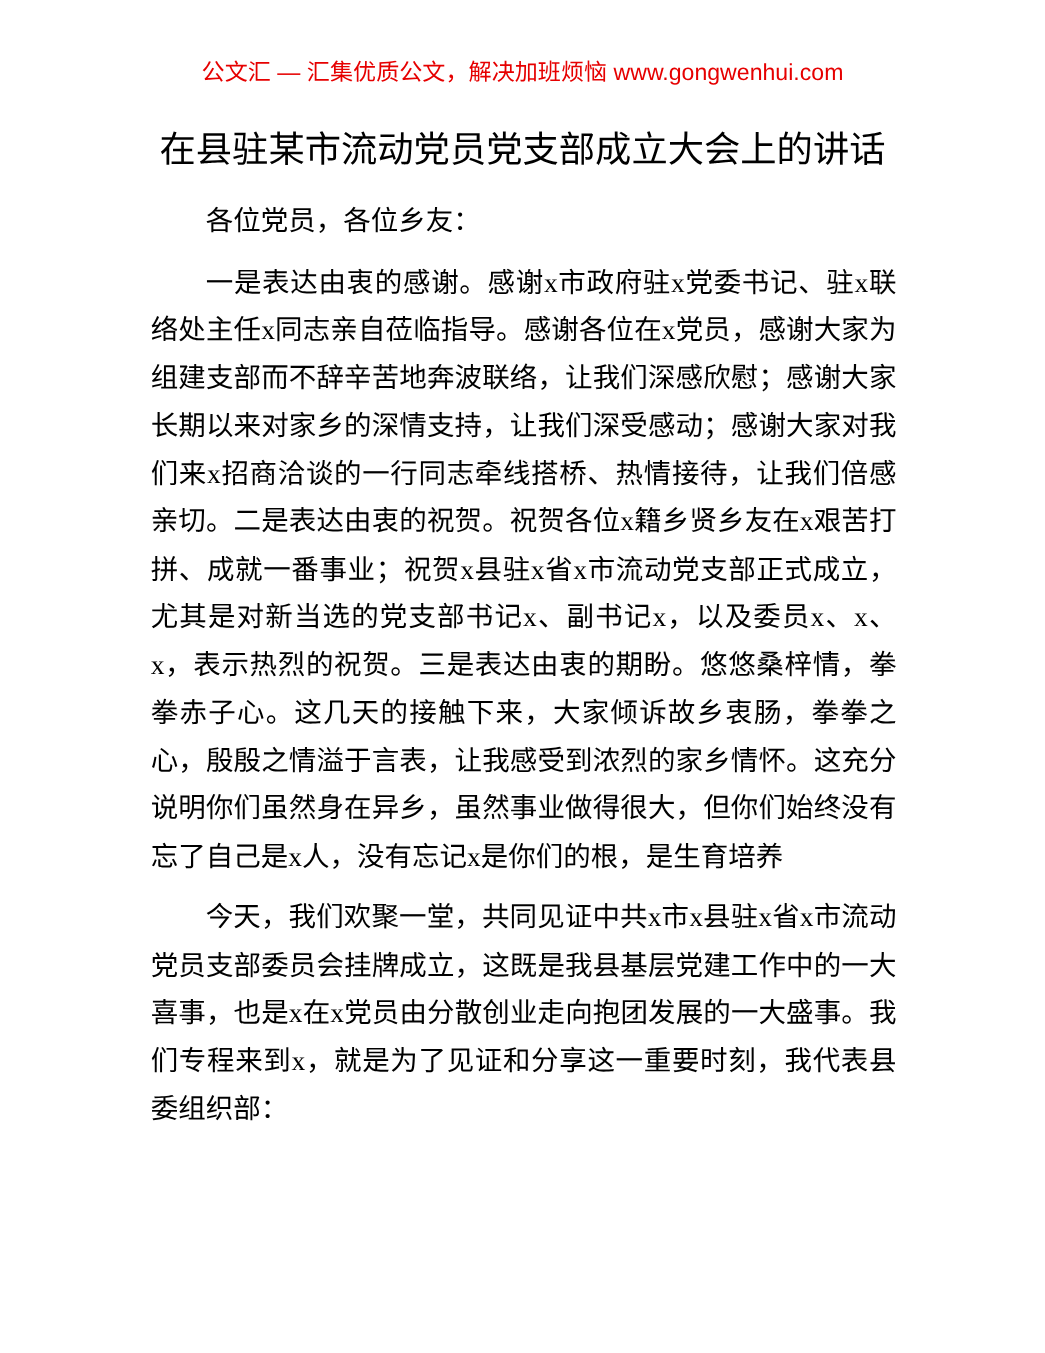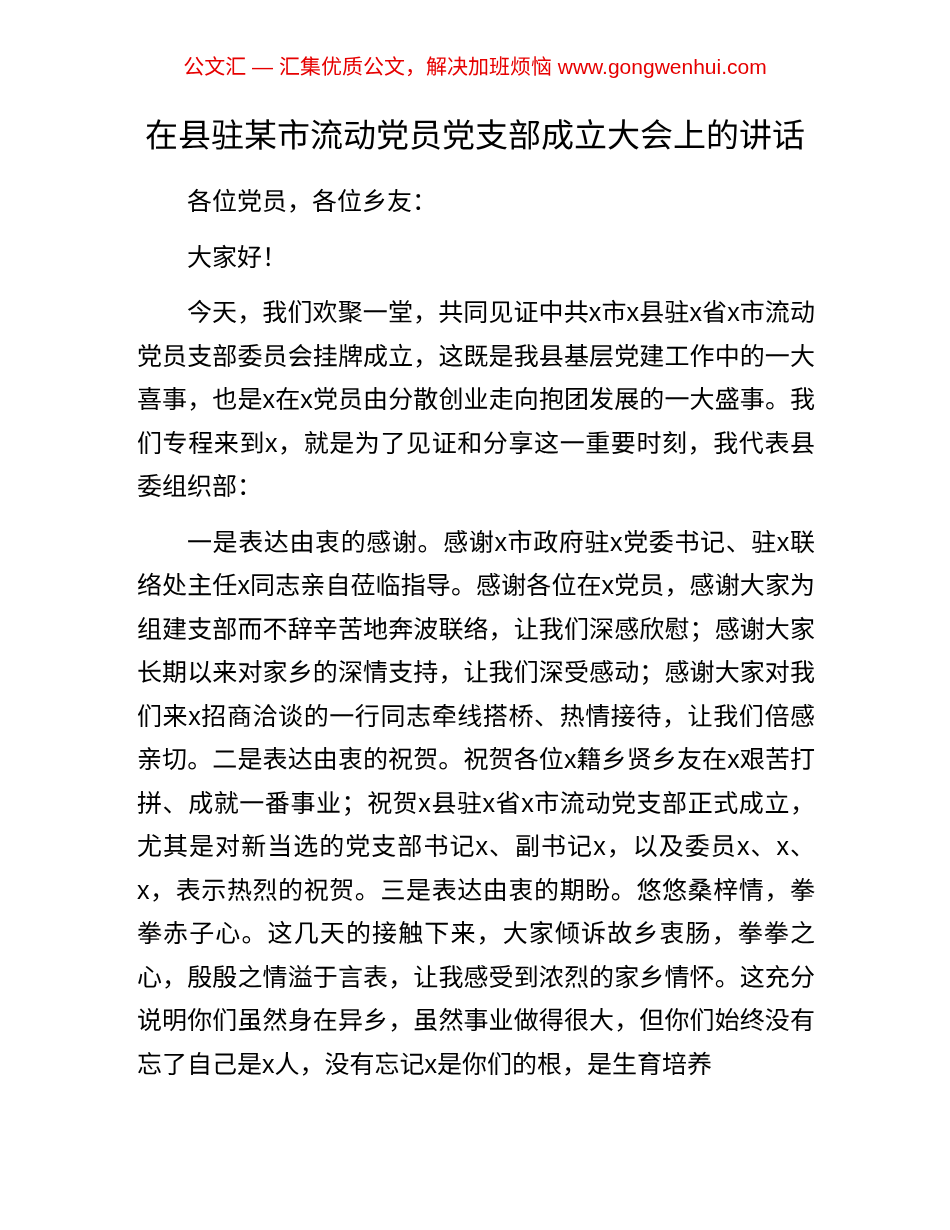--- a/index.html
+++ b/index.html
@@ -38,20 +38,21 @@
     margin: 33px 60px 0 60px;
     text-align: center;
     font-size: 33px;
     line-height: 46px;
     font-weight: 400;
     color: var(--text);
     white-space: nowrap;
   }
   .content {
     margin: 21px 135px 0 137px; 
+    font-family: Liberation Serif, serif;
   }
   .content p {
     margin: 0 0 12px 0;
     font-size: 25px;
     line-height: 43.5px;
     text-align: justify;
     text-indent: 2em;
     color: var(--text);
     letter-spacing: 0;
     word-break: break-all;
@@ -61,18 +62,17 @@
 <body>
 
 <div class="page">
 
   <div class="watermark">公文汇 — 汇集优质公文，解决加班烦恼 www.gongwenhui.com</div>
 
   <h1 class="doc-title">在县驻某市流动党员党支部成立大会上的讲话</h1>
 
   <div class="content">
     <p>各位党员，各位乡友：</p>
-    <p>大家好！</p>
+    <p>一是表达由衷的感谢。感谢x市政府驻x党委书记、驻x联络处主任x同志亲自莅临指导。感谢各位在x党员，感谢大家为组建支部而不辞辛苦地奔波联络，让我们深感欣慰；感谢大家长期以来对家乡的深情支持，让我们深受感动；感谢大家对我们来x招商洽谈的一行同志牵线搭桥、热情接待，让我们倍感亲切。二是表达由衷的祝贺。祝贺各位x籍乡贤乡友在x艰苦打拼、成就一番事业；祝贺x县驻x省x市流动党支部正式成立，尤其是对新当选的党支部书记x、副书记x，以及委员x、x、x，表示热烈的祝贺。三是表达由衷的期盼。悠悠桑梓情，拳拳赤子心。这几天的接触下来，大家倾诉故乡衷肠，拳拳之心，殷殷之情溢于言表，让我感受到浓烈的家乡情怀。这充分说明你们虽然身在异乡，虽然事业做得很大，但你们始终没有忘了自己是x人，没有忘记x是你们的根，是生育培养</p>
     <p>今天，我们欢聚一堂，共同见证中共x市x县驻x省x市流动党员支部委员会挂牌成立，这既是我县基层党建工作中的一大喜事，也是x在x党员由分散创业走向抱团发展的一大盛事。我们专程来到x，就是为了见证和分享这一重要时刻，我代表县委组织部：</p>
-    <p>一是表达由衷的感谢。感谢x市政府驻x党委书记、驻x联络处主任x同志亲自莅临指导。感谢各位在x党员，感谢大家为组建支部而不辞辛苦地奔波联络，让我们深感欣慰；感谢大家长期以来对家乡的深情支持，让我们深受感动；感谢大家对我们来x招商洽谈的一行同志牵线搭桥、热情接待，让我们倍感亲切。二是表达由衷的祝贺。祝贺各位x籍乡贤乡友在x艰苦打拼、成就一番事业；祝贺x县驻x省x市流动党支部正式成立，尤其是对新当选的党支部书记x、副书记x，以及委员x、x、x，表示热烈的祝贺。三是表达由衷的期盼。悠悠桑梓情，拳拳赤子心。这几天的接触下来，大家倾诉故乡衷肠，拳拳之心，殷殷之情溢于言表，让我感受到浓烈的家乡情怀。这充分说明你们虽然身在异乡，虽然事业做得很大，但你们始终没有忘了自己是x人，没有忘记x是你们的根，是生育培养</p>
   </div>
 
 </div>
 
 </body></html>

